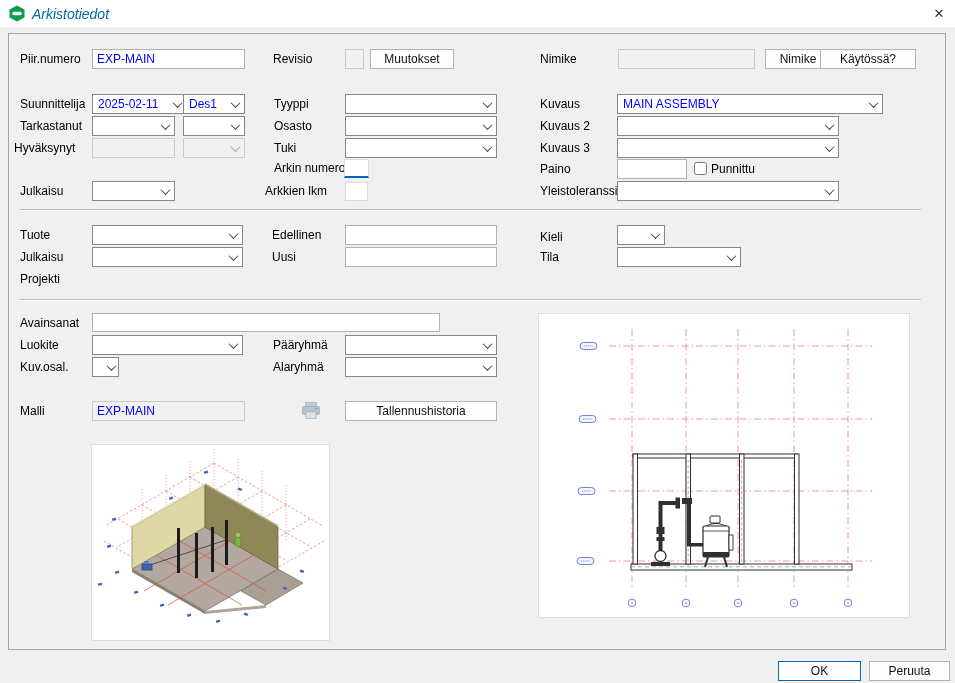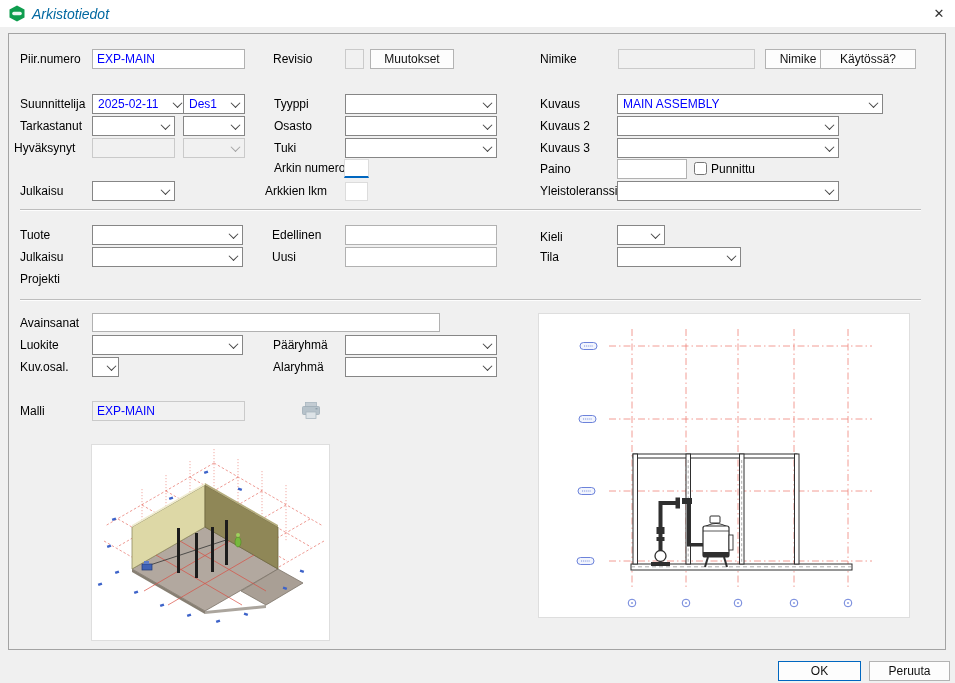--- a/index.html
+++ b/index.html
@@ -196,20 +196,21 @@
     </div>
 
   <span class="lbl" style="left:20px;top:401px">Malli</span>
   <div class="df blue" style="left:92px;top:401px;width:153px">EXP-MAIN</div>
   <svg style="position:absolute;left:301px;top:402px" width="20" height="17" viewBox="0 0 20 17">
     <rect x="4.5" y="0.5" width="11" height="4.5" fill="#c3ccd3" stroke="#a9b6bf" stroke-width="0.8"></rect>
     <rect x="1.5" y="4.5" width="17" height="8" rx="1" fill="#b6c2ca" stroke="#9fadb7" stroke-width="0.8"></rect>
     <rect x="5" y="10" width="10" height="6.5" fill="#dde3e7" stroke="#a9b6bf" stroke-width="0.8"></rect>
     <rect x="14.5" y="6" width="2" height="1.4" fill="#8fa0ab"></rect>
   </svg>
+  <button class="btn" style="left:345px;top:401px;width:152px">Tallennushistoria</button>
 
   <div class="preview" style="left:91px;top:444px;width:239px;height:197px">
     <svg width="237" height="195" viewBox="0 0 237 195">
       <g stroke="#e2574b" stroke-width="0.6" stroke-dasharray="2.5,2">
         <line x1="122" y1="18" x2="231" y2="81"></line>
           <line x1="98" y1="32" x2="219" y2="102"></line>
         <line x1="74" y1="46" x2="195" y2="116"></line>
           <line x1="50" y1="60" x2="171" y2="130"></line>
         <line x1="26" y1="74" x2="147" y2="144"></line>
           <line x1="12" y1="96" x2="123" y2="160"></line>

